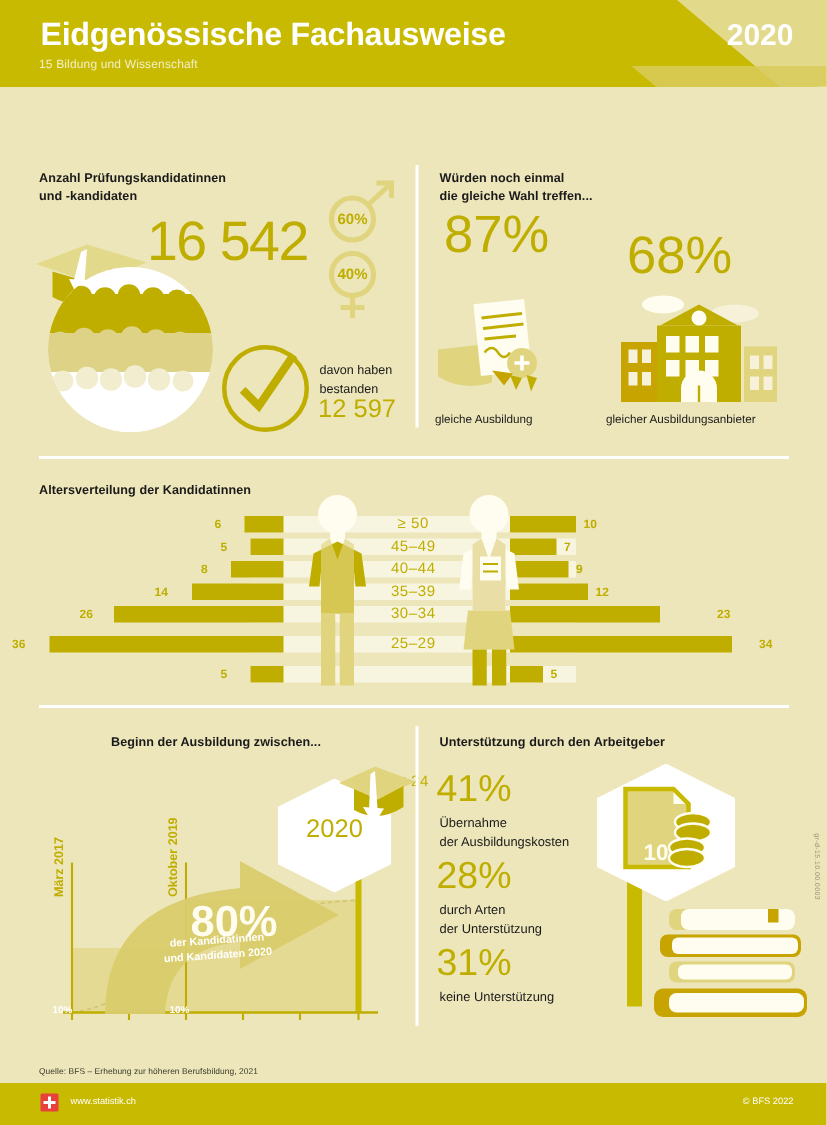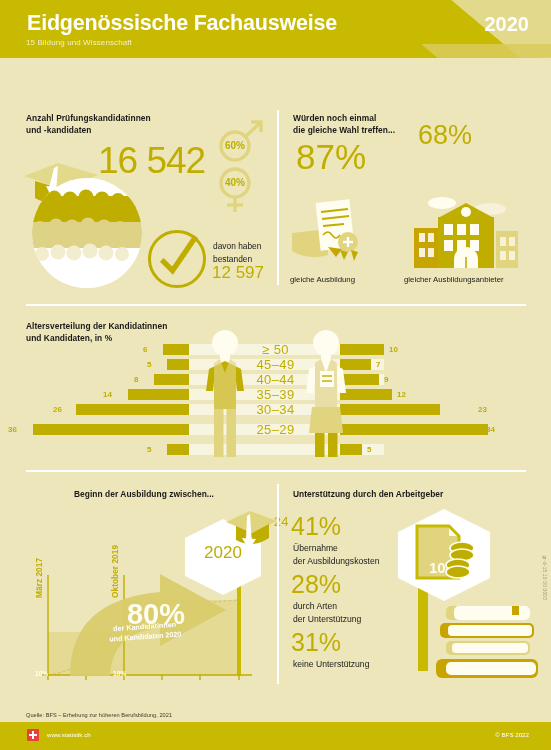--- a/index.html
+++ b/index.html
@@ -67,30 +67,30 @@
     position:absolute; left:148px; top:230px; width:58px; height:58px;
     border:3px solid #BFAE00; border-radius:50%;
   }
   .check-label{
     position:absolute; left:213px; top:240px; font-size:8.4px; color:#1a1a1a; line-height:12.5px;
   }
   .check-num{ position:absolute; left:212px; top:263px; font-size:17px; color:#BFAE00; }
 
   
   .pct-87{ position:absolute; left:296px; top:137px; font-size:35px; color:#BFAE00; font-weight:300; }
-  .pct-68{ position:absolute; left:418px; top:120px; font-size:27px; color:#BFAE00; font-weight:300; }
+  .pct-68{ position:absolute; left:418px; top:151px; font-size:35px; color:#BFAE00; font-weight:300; }
   .cap2{ position:absolute; font-size:7.8px; color:#1a1a1a; }
 
   
   .pyr-bar{ position:absolute; height:11px; background:#BFAE00; }
   .pyr-val{ position:absolute; font-size:8px; font-weight:bold; color:#BFAE00; line-height:11px; }
   .pyr-band{ position:absolute; left:167px; width:217px; height:11px; background:rgba(255,255,255,.55); }
   .pyr-agelbl{
     position:absolute; width:217px; left:167px; text-align:center;
-    font-size:13px; color:#BFAE00; line-height:11px; letter-spacing:.4px;
+    font-size:10px; color:#BFAE00; line-height:11px; letter-spacing:.4px;
   }
   .silhouette{ position:absolute; }
 
   
   .vlabel{
     position:absolute; font-size:8.4px; font-weight:bold; color:#BFAE00;
     transform:rotate(-90deg); transform-origin:left bottom; white-space:nowrap;
   }
   .pct10{ position:absolute; font-size:6.6px; font-weight:bold; color:#fff; }
   .hexbadge{
@@ -269,21 +269,20 @@
     </g>
     <path d="M44,75 L44,66 a12,12 0 0 1 24,0 L68,75 Z" fill="#FFFDF0"></path>
     <line x1="56" y1="64" x2="56" y2="75" stroke="#BFAE00" stroke-width="1.6"></line>
   </svg>
   <div class="cap2" style="left:404px; top:275px;">gleicher Ausbildungsanbieter</div>
 
   <div class="hr" style="left:26px; top:304px; width:500px;"></div>
 
   <div class="sect-title" style="left:26px; top:320px;">
     <div>Altersverteilung der Kandidatinnen</div>
-    <div>und Kandidaten, in %</div>
   </div>
 
   <div class="pyr-band" style="top:344px;"></div>
   <div class="pyr-band" style="top:359px;"></div>
   <div class="pyr-band" style="top:374px;"></div>
   <div class="pyr-band" style="top:389px;"></div>
   <div class="pyr-band" style="top:404px;"></div>
   <div class="pyr-band" style="top:424px;"></div>
   <div class="pyr-band" style="top:444px;"></div>
 
@@ -309,21 +308,21 @@
   <div class="pyr-bar" style="top:389px; left:340px; width:52px;"></div>
   <div class="pyr-bar" style="top:404px; left:340px; width:100px;"></div>
   <div class="pyr-bar" style="top:424px; left:340px; width:148px;"></div>
   <div class="pyr-bar" style="top:444px; left:340px; width:22px;"></div>
 
   <div class="pyr-val" style="top:344px; left:389px;">10</div>
   <div class="pyr-val" style="top:359px; left:376px;">7</div>
   <div class="pyr-val" style="top:374px; left:384px;">9</div>
   <div class="pyr-val" style="top:389px; left:397px;">12</div>
   <div class="pyr-val" style="top:404px; left:445px;margin-left:33px;">23</div>
-  <div class="pyr-val" style="top:424px; left:486px;text-align:center;">34</div>
+  <div class="pyr-val" style="top:424px; left:506px;text-align:center;">34</div>
   <div class="pyr-val" style="top:444px; left:367px;">5</div>
 
   <div class="pyr-agelbl" style="top:344px;">≥ 50</div>
   <div class="pyr-agelbl" style="top:359px;">45–49</div>
   <div class="pyr-agelbl" style="top:374px;">40–44</div>
   <div class="pyr-agelbl" style="top:389px;">35–39</div>
   <div class="pyr-agelbl" style="top:404px;">30–34</div>
   <div class="pyr-agelbl" style="top:424px;">25–29</div>
   <div class="pyr-agelbl" style="top:468px;margin-top:48px;">≤ 24</div>
 

